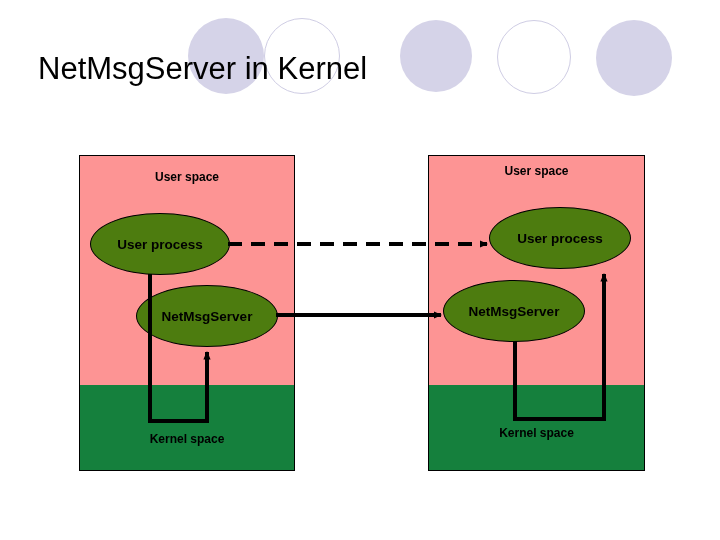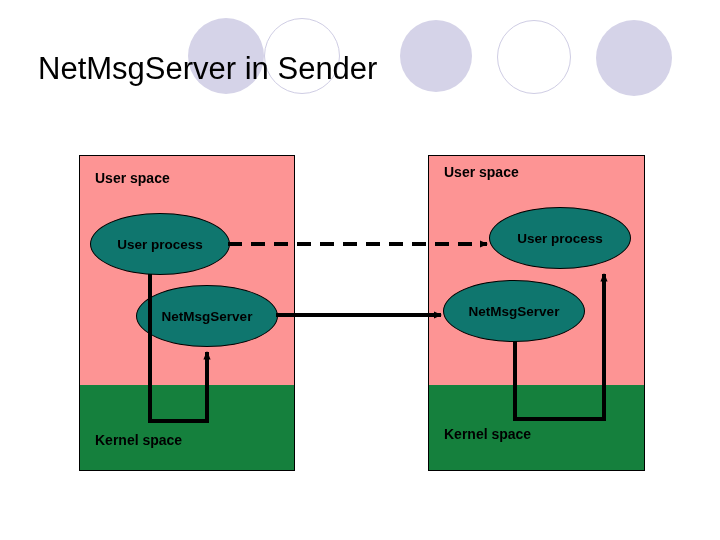--- a/index.html
+++ b/index.html
@@ -60,33 +60,34 @@
     top: 0;
     background: #fd9494;
     border-bottom: 1px solid #000000;
   }
   .space-band.kernel {
     bottom: 0;
     background: #15803d;
   }
   .band-label {
     position: absolute;
-    left: 15px;
+    left: 0;
     right: 0;
-    font-size: 14px;
+    text-align: center;
+    font-size: 12px;
     font-weight: bold;
     color: #000000;
     white-space: nowrap;
   }
 
   
   .node {
     position: absolute;
     box-sizing: border-box;
-    background: #0f766e;
+    background: #4d7c0f;
     border: 1px solid #000000;
     border-radius: 50%;
     display: flex;
     align-items: center;
     justify-content: center;
   }
   .node span {
     font-size: 13.5px;
     font-weight: bold;
     color: #000000;
@@ -117,21 +118,21 @@
 <body>
 
 <div id="slide">
 
   <div class="deco-circle filled" style="left:188px; top:18px; width:76px; height:76px;"></div>
   <div class="deco-circle outline" style="left:264px; top:18px; width:76px; height:76px;"></div>
   <div class="deco-circle filled" style="left:400px; top:20px; width:72px; height:72px;"></div>
   <div class="deco-circle outline" style="left:497px; top:20px; width:74px; height:74px;"></div>
   <div class="deco-circle filled" style="left:596px; top:20px; width:76px; height:76px;"></div>
 
-  <div id="slide-title">NetMsgServer in Sender</div>
+  <div id="slide-title">NetMsgServer in Kernel</div>
 
   <div class="machine" style="left:79px; top:155px; width:216px; height:316px;">
     <div class="space-band user" style="height:230px;">
       <div class="band-label" style="top:14px;">User space</div>
     </div>
     <div class="space-band kernel" style="height:85px;">
       <div class="band-label" style="top:47px;">Kernel space</div>
     </div>
   </div>
 

